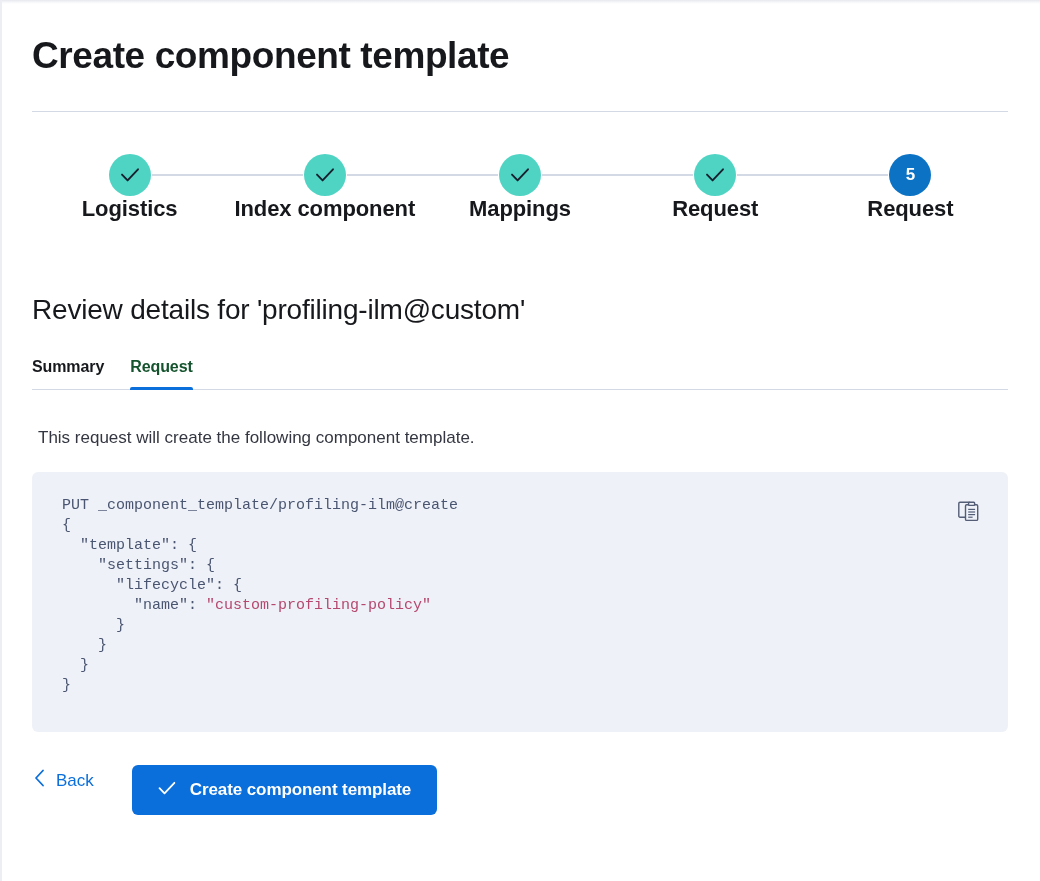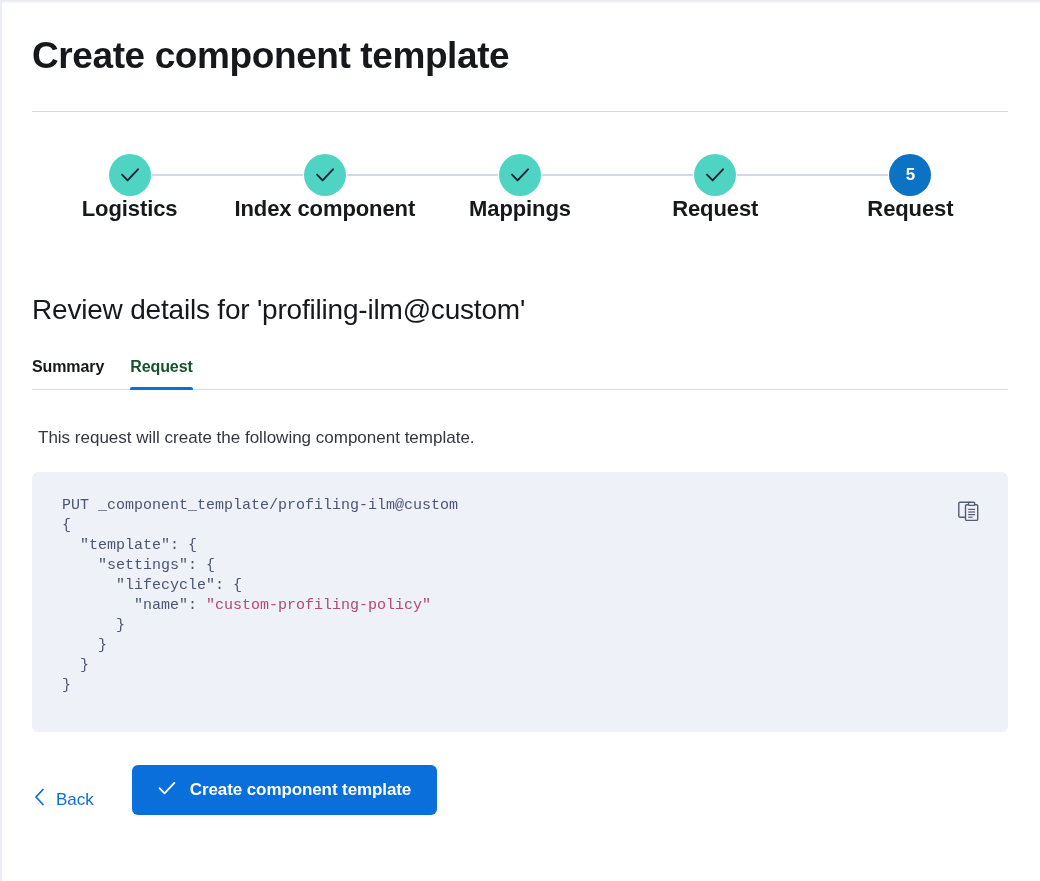--- a/index.html
+++ b/index.html
@@ -181,21 +181,21 @@
     background: none;
     border: none;
     padding: 0;
     cursor: pointer;
     line-height: 0;
   }
 
   
   .actions {
     display: flex;
-    align-items: flex-end;
+    align-items: flex-start;
     gap: 36px;
     margin-top: 33px;
   }
   .back-link {
     display: inline-flex;
     align-items: center;
     gap: 11px;
     font-size: 17px;
     color: #0a6edb;
     text-decoration: none;
@@ -260,21 +260,21 @@
   <h2 class="review-title">Review details for 'profiling-ilm@custom'</h2>
 
   <div class="tabs" id="tabs">
       <button class="tab">Summary</button>
       <button class="tab active">Request</button>
     </div>
 
   <p class="description">This request will create the following component template.</p>
 
   <div class="code-block">
-    <pre id="code"><span>PUT _component_template/profiling-ilm@custom</span>
+    <pre id="code"><span>PUT _component_template/profiling-ilm@create</span>
 <span>{</span>
 <span>  "template": {</span>
 <span>    "settings": {</span>
 <span>      "lifecycle": {</span>
 <span>        "name": </span><span class="tok-string">"custom-profiling-policy"</span>
 <span>      }</span>
 <span>    }</span>
 <span>  }</span>
 <span>}</span>
 </pre>

